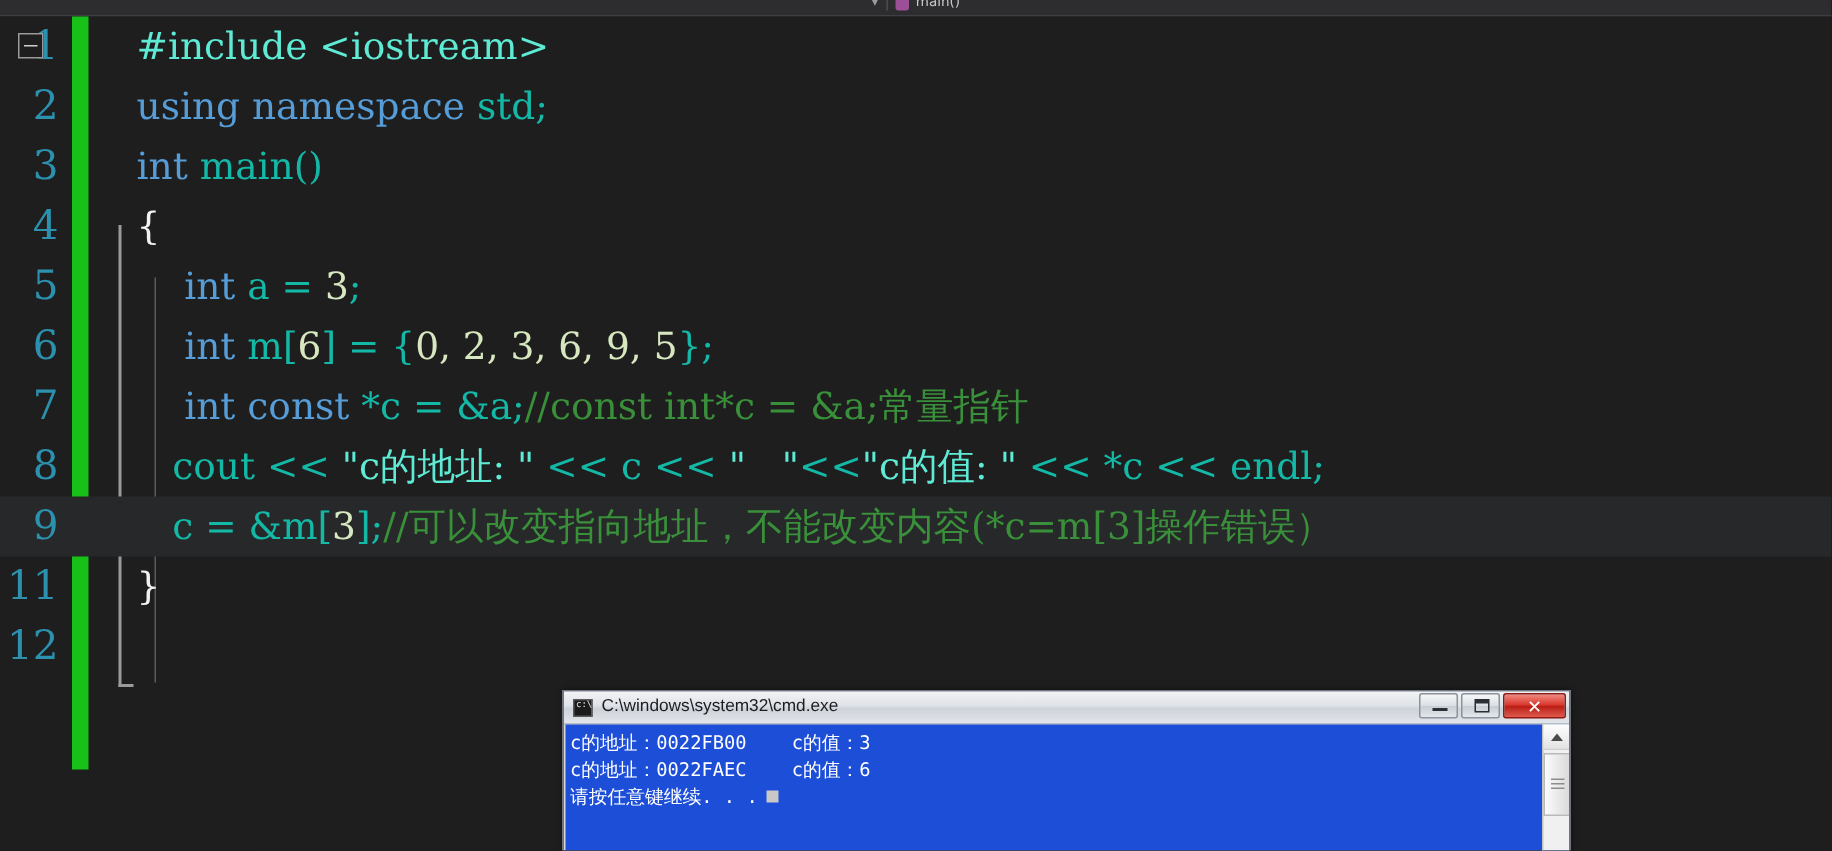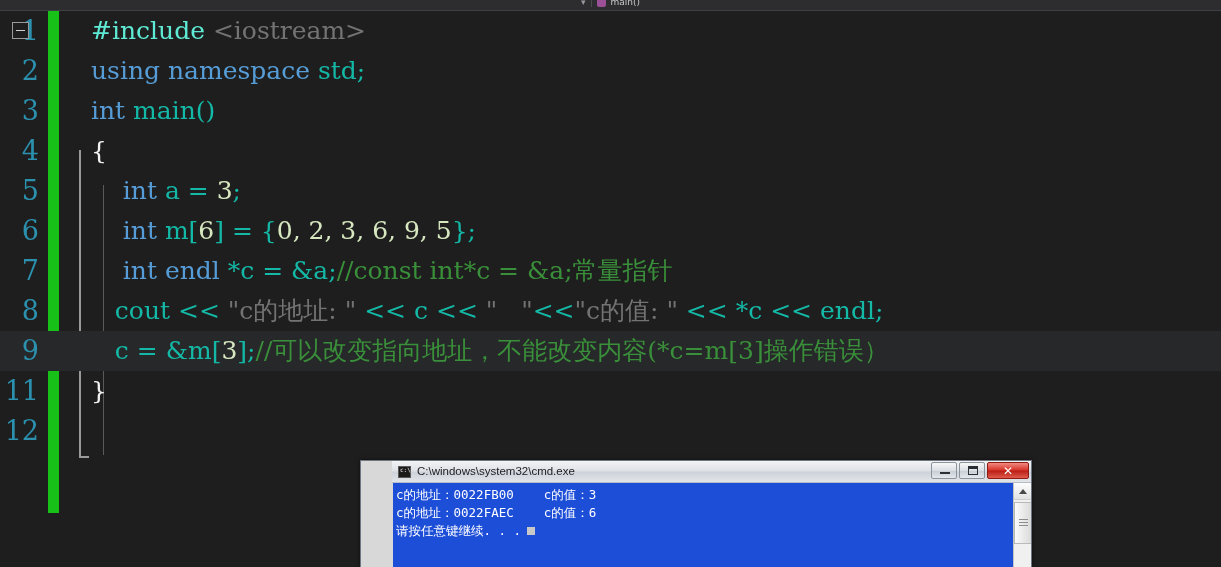--- a/index.html
+++ b/index.html
@@ -103,21 +103,21 @@
     font-size: 25px;
     font-family: "DejaVu Serif", serif;
     line-height: 40px;
     white-space: pre;
     letter-spacing: 0px;
     color: #dcdcdc;
   }
 
   
   .t-pre   { color: #5eead4; }            
-  .t-str   { color: #737373; margin-top: 16px; }            
+  .t-str   { color: #5eead4; margin-top: 16px; }            
   .t-kw    { color: #569cd6; }            
   .t-plain { color: #14b8a6; }
   .t-num   { color: #d7e8c0; }
   .t-cmt   { color: #3a8f3a; margin-top: 12px; }            
   .t-white { color: #f2f2f2; }
 
   
   .foldbox {
     position: absolute;
     left: 12px; top: 11px;
@@ -147,28 +147,27 @@
   .indentguide {
     position: absolute;
     left: 103px; top: 174px;
     width: 1px; height: 270px;
     background: #5a5a5a;
   }
 
   
   .console {
     position: absolute;
-    left: 360px; top: 460px;
+    left: 375px; top: 460px;
     width: 672px; height: 107px;
     background: #d8d8d8;
     border: 1px solid #6e7781;
     border-bottom: none;
     box-shadow: 0 0 4px rgba(0,0,0,0.6);
     overflow: hidden;
-    padding-left: 31px;
   }
   .console-titlebar {
     position: relative;
     height: 22px;
     background: linear-gradient(180deg,#f2f3f5 0%, #dfe2e6 45%, #ced3da 55%, #e2e5e9 100%);
     display: flex;
     align-items: center;
     padding-left: 6px;
     border-bottom: 1px solid #b6bcc4;
   }
@@ -333,21 +332,21 @@
           <div class="codetext"><span class="t-plain">    </span><span class="t-kw">int </span><span class="t-plain">a = </span><span class="t-num">3</span><span class="t-plain">;</span></div>
         </div>
         <div class="code-row">
           <div class="lineno">6</div>
           <div class="foldzone"></div>
           <div class="codetext"><span class="t-plain">    </span><span class="t-kw">int </span><span class="t-plain">m[</span><span class="t-num">6</span><span class="t-plain">] = {</span><span class="t-num">0, 2, 3, 6, 9, 5</span><span class="t-plain">};</span></div>
         </div>
         <div class="code-row">
           <div class="lineno">7</div>
           <div class="foldzone"></div>
-          <div class="codetext"><span class="t-plain">    </span><span class="t-kw">int endl </span><span class="t-plain">*c = &amp;a;</span><span class="t-cmt">//const int*c = &amp;a;常量指针</span></div>
+          <div class="codetext"><span class="t-plain">    </span><span class="t-kw">int const </span><span class="t-plain">*c = &amp;a;</span><span class="t-cmt">//const int*c = &amp;a;常量指针</span></div>
         </div>
         <div class="code-row">
           <div class="lineno">8</div>
           <div class="foldzone"></div>
           <div class="codetext"><span class="t-plain">   cout &lt;&lt; </span><span class="t-str">"c的地址: "</span><span class="t-plain"> &lt;&lt; c &lt;&lt; </span><span class="t-str">"   "</span><span class="t-plain">&lt;&lt;</span><span class="t-str">"c的值: "</span><span class="t-plain"> &lt;&lt; *c &lt;&lt; endl;</span></div>
         </div>
         <div class="code-row active">
           <div class="lineno">9</div>
           <div class="foldzone"></div>
           <div class="codetext"><span class="t-plain">   c = &amp;m[</span><span class="t-num">3</span><span class="t-plain">];</span><span class="t-cmt">//可以改变指向地址，不能改变内容(*c=m[3]操作错误）</span></div>

